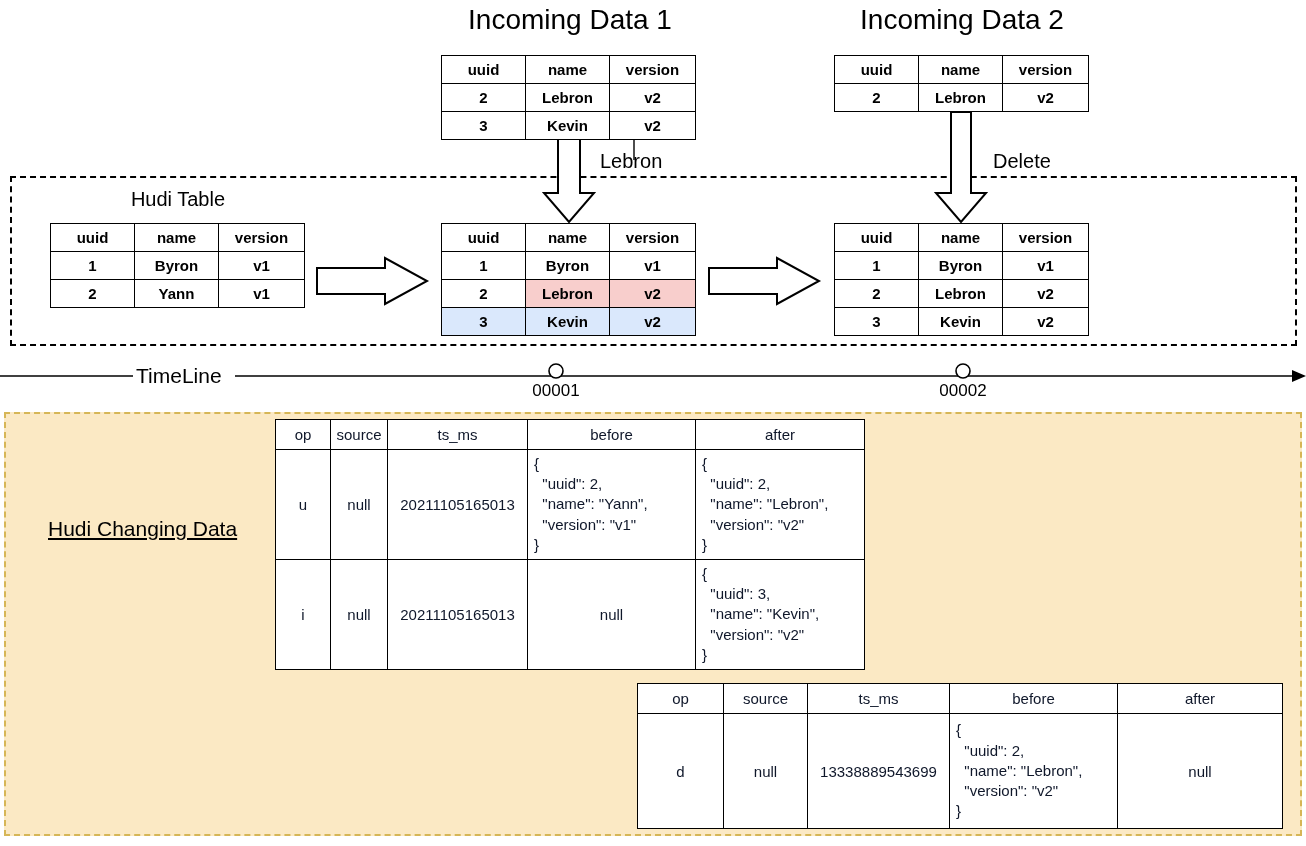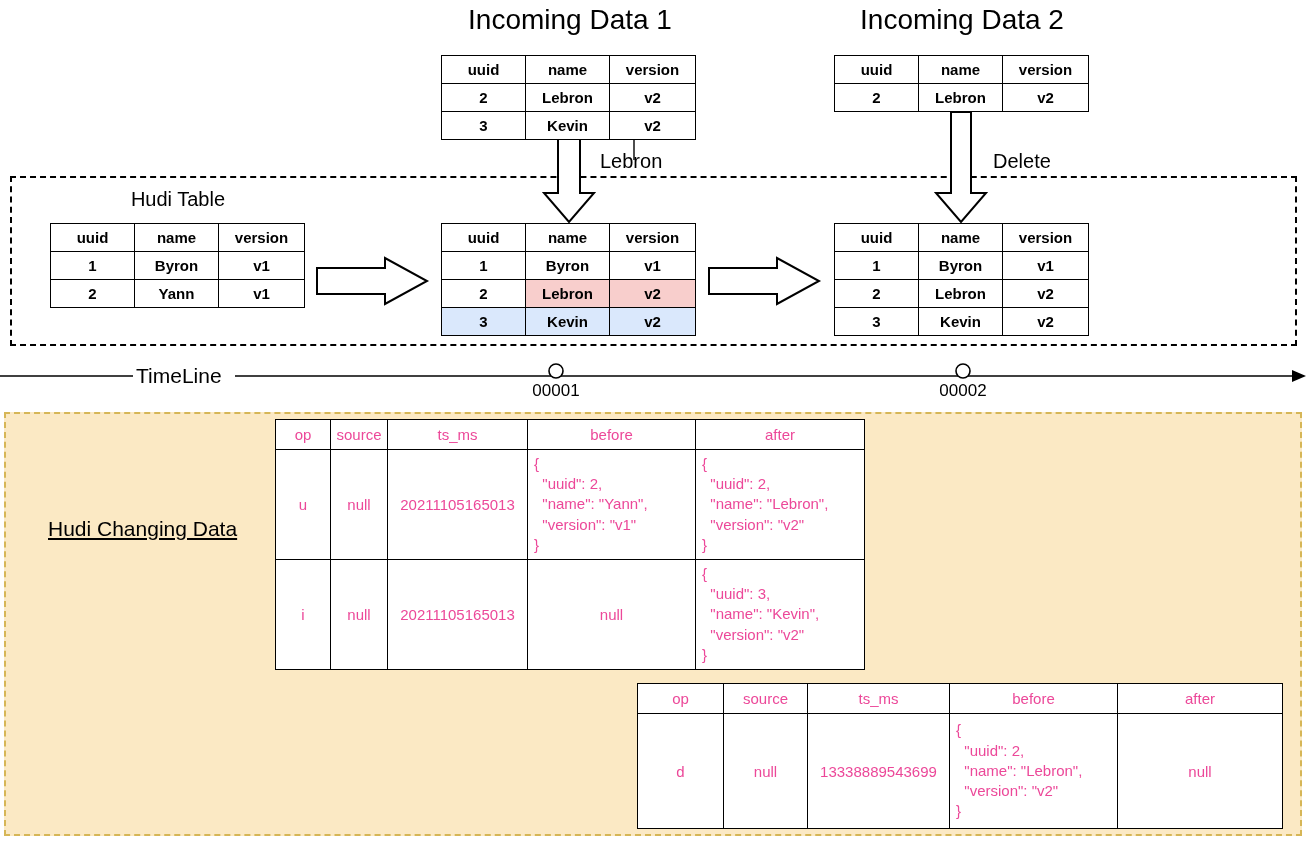--- a/index.html
+++ b/index.html
@@ -86,21 +86,21 @@
   table.cdc {
     border-collapse: collapse;
     background: #ffffff;
     table-layout: fixed;
   }
   table.cdc th, table.cdc td {
     border: 1.4px solid #000;
     font-size: 15px;
     font-weight: normal;
     background: #ffffff;
-    color: #ec4899;
+    color: #0f172a;
     padding: 2px 4px;
     text-align: center;
     vertical-align: middle;
   }
   table.cdc th { height: 25px; }
   td.json {
     text-align: left !important;
     white-space: pre;
     line-height: 1.35;
     font-family: "Liberation Sans", sans-serif;

